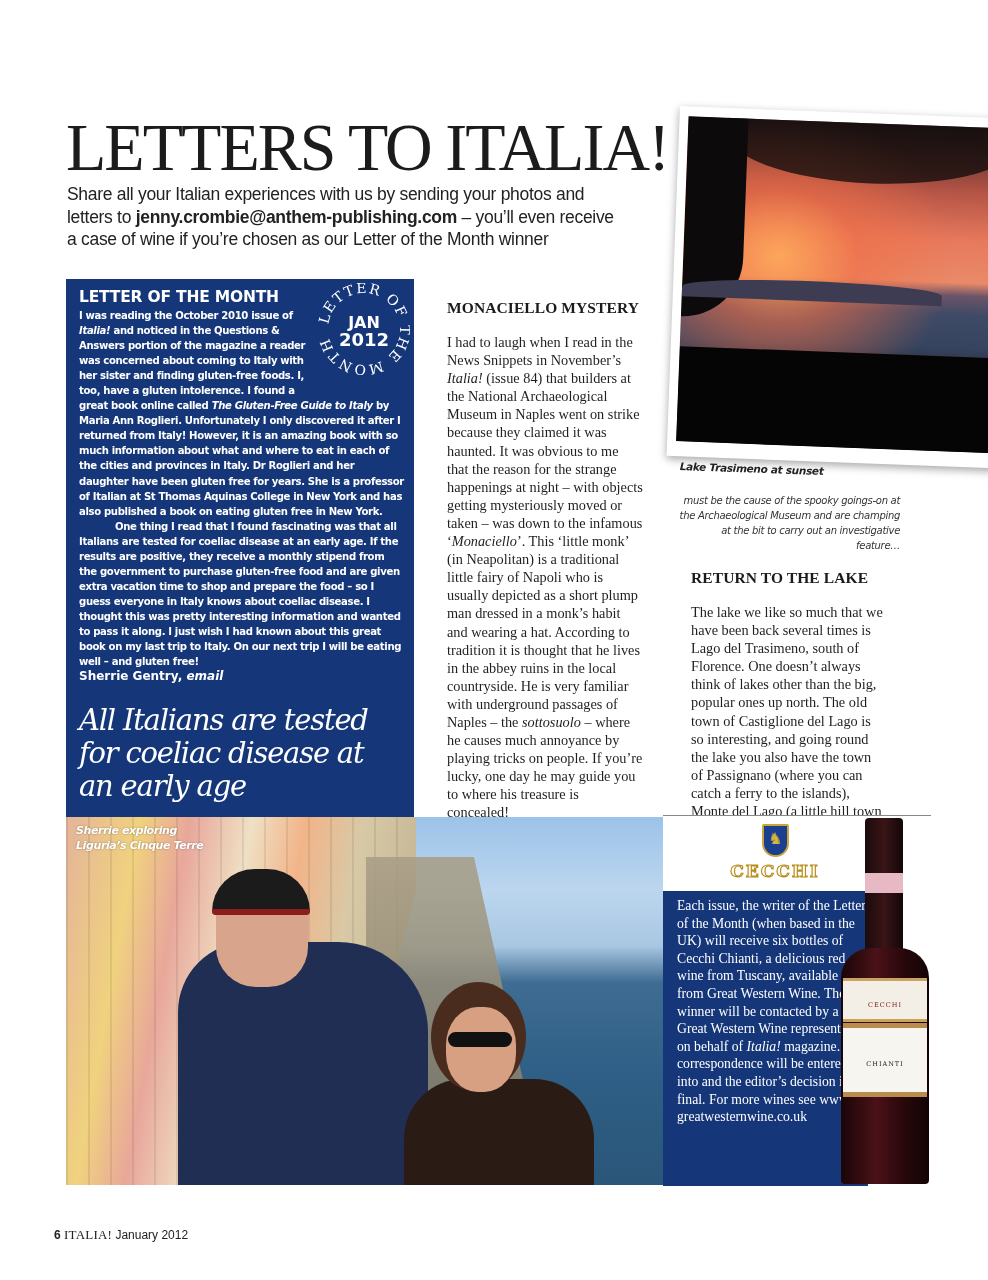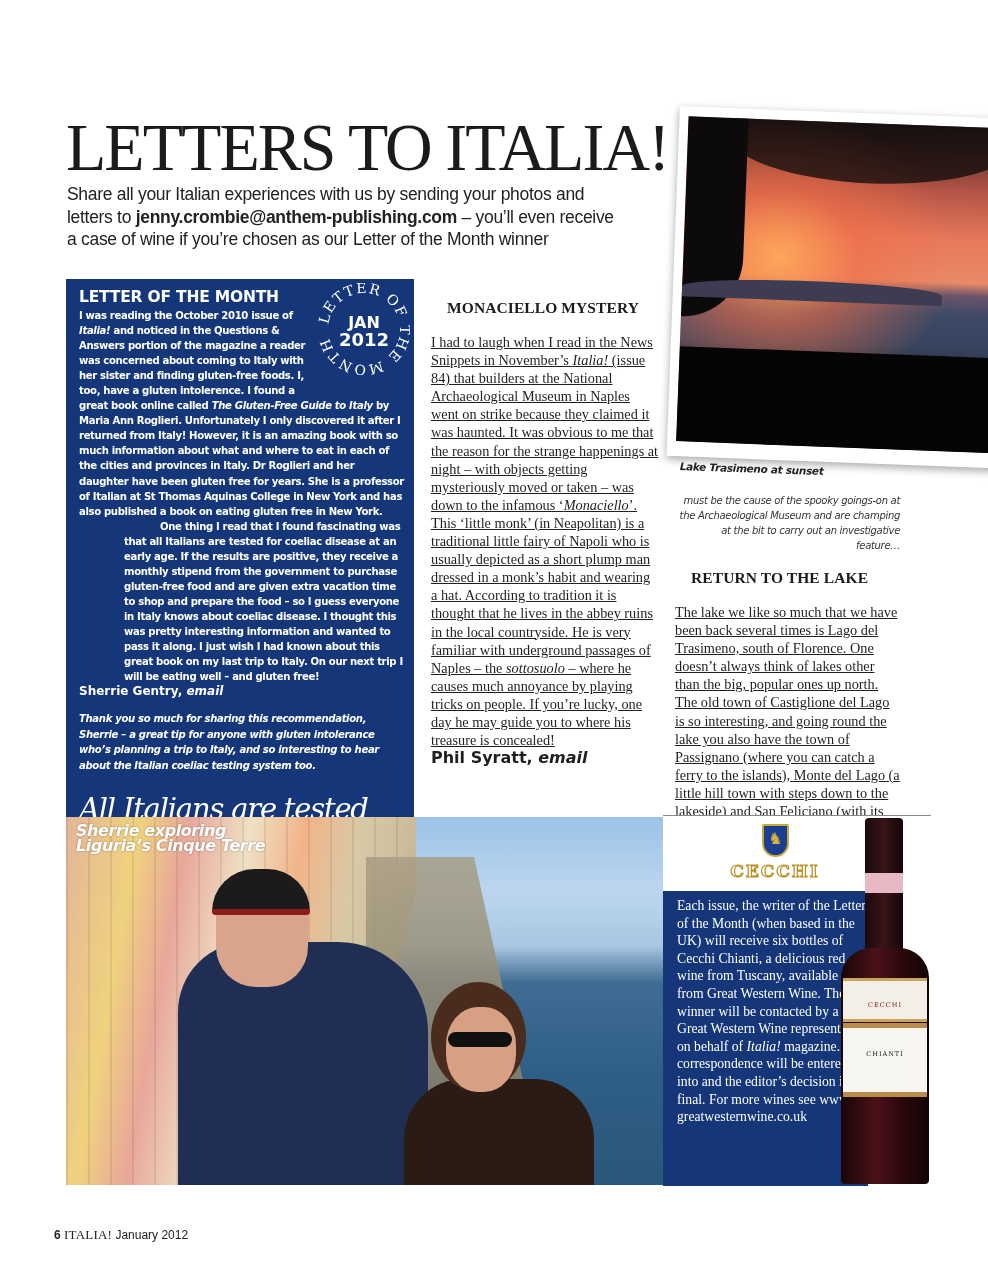--- a/index.html
+++ b/index.html
@@ -27,21 +27,21 @@
     
     .lotm {
       left: 66px; top: 279px; width: 348px; height: 538px;
       background: #15377a; color: #fff; box-sizing: border-box;
       padding: 9px 10px 0 13px;
       font-family: "DejaVu Sans", sans-serif;
     }
     .lotm-title { font-size: 15.5px; font-weight: bold; letter-spacing: -0.2px; margin: 0 0 2px 0; }
     .lotm-body { font-size: 10.1px; font-weight: bold; line-height: 15.05px; letter-spacing: -0.35px; }
     .lotm-body p { margin: 0; }
-    .lotm-body .indent { text-indent: 36px; margin-left: 45px; }
+    .lotm-body .indent { text-indent: 36px; }
     .lotm-body i { font-style: italic; }
     .lotm-sig { font-size: 12px; font-weight: bold; line-height: 15px; }
     .lotm-reply { margin-top: 12px; font-size: 10.1px; font-weight: bold; font-style: italic; line-height: 15.5px; letter-spacing: -0.35px; }
     .lotm-quote {
       margin-top: 20px; font-family: "DejaVu Serif", serif; font-style: italic;
       font-size: 29px; line-height: 33px; letter-spacing: -1.2px; font-weight: normal;
     }
     .wrap-space { float: right; width: 98px; height: 84px; }
 
     .badge {
@@ -50,21 +50,21 @@
     .badge svg { width: 92px; height: 92px; }
 
     
     .col {
       font-family: "Liberation Serif", serif; font-size: 14.3px; line-height: 18.1px; color: #1f1f1f;
     }
     .col h3 {
       margin: 16px; font-family: "Liberation Serif", serif; font-size: 15.5px; font-weight: bold;
       letter-spacing: 0.1px; color: #1b1b1b; line-height: 18px;
     }
-    .col p { margin: 0; text-decoration: underline; }
+    .col p { margin: 16px; }
     .col .sig { font-family: "DejaVu Sans", sans-serif; font-size: 16px; font-weight: bold; line-height: 17px; }
     .col .sig i { font-weight: bold; }
     .col .reply { font-family: "DejaVu Sans", sans-serif; font-style: italic; font-size: 10px; line-height: 15px; color: #333; letter-spacing: -0.3px; text-align: right; }
     .col-mid { left: 431px; top: 283px; width: 228px; }
     .col-right { left: 675px; top: 493px; width: 225px; }
     .col-right .reply { margin-bottom: 15px; }
 
     
     .lake-frame {
       left: 680px; top: 106px; width: 330px; height: 350px;
@@ -104,21 +104,21 @@
     .photo-cinque .cliff { position: absolute; left: 300px; top: 40px; width: 180px; height: 328px; background: linear-gradient(180deg, #a89e86, #7c7460); clip-path: polygon(0 0, 60% 0, 100% 100%, 0 100%); opacity: 0.85; }
     .photo-cinque .man { position: absolute; left: 112px; top: 125px; width: 250px; height: 243px; background: #1f2e52; border-radius: 70px 90px 0 0; }
     .photo-cinque .man-head { position: absolute; left: 150px; top: 55px; width: 92px; height: 115px; background: #d8a58c; border-radius: 45px 45px 40px 40px; }
     .photo-cinque .cap { position: absolute; left: 146px; top: 52px; width: 98px; height: 40px; background: #1b1b1b; border-radius: 50px 50px 4px 4px; border-bottom: 6px solid #8c1d1d; }
     .photo-cinque .woman { position: absolute; left: 338px; top: 262px; width: 190px; height: 106px; background: #2a1c15; border-radius: 60px 60px 0 0; }
     .photo-cinque .woman-head { position: absolute; left: 365px; top: 165px; width: 95px; height: 110px; background: #4a2c1e; border-radius: 50%; }
     .photo-cinque .woman-face { position: absolute; left: 380px; top: 190px; width: 70px; height: 85px; background: #d7a082; border-radius: 45%; }
     .photo-cinque .glasses { position: absolute; left: 382px; top: 215px; width: 64px; height: 15px; background: #111; border-radius: 8px; }
     .photo-caption {
       position: absolute; left: 10px; top: 6px; font-family: "DejaVu Sans", sans-serif; font-style: italic;
-      font-weight: bold; font-size: 16px; line-height: 15px; color: #fff; letter-spacing: -0.4px;
+      font-weight: bold; font-size: 11px; line-height: 15px; color: #fff; letter-spacing: -0.4px;
       text-shadow: 0 0 2px rgba(0,0,0,0.4);
     }
 
     
     .ad { left: 663px; top: 815px; width: 268px; height: 370px; background: #fff; border-top: 1px solid #888; }
     .ad-logo { position: absolute; left: 0; top: 0; width: 205px; height: 70px; text-align: center; }
     .ad-shield { position: absolute; left: 99px; top: 8px; width: 27px; height: 33px; background: #1b3f8f; border: 2px solid #c9a53a; border-radius: 2px 2px 14px 14px; box-sizing: border-box; }
     .ad-shield span { display: block; color: #d9b43c; font-size: 16px; line-height: 26px; text-align: center; }
     .ad-brand {
       position: absolute; left: 62px; top: 45px; width: 100px; text-align: center;
@@ -136,21 +136,21 @@
     }
     .bottle .neck { position: absolute; left: 24px; top: 0; width: 38px; height: 150px; background: linear-gradient(90deg, #1a0a0c, #3a1517 50%, #120608); border-radius: 4px 4px 0 0; }
     .bottle .neck-label { position: absolute; left: 24px; top: 55px; width: 38px; height: 20px; background: #e7b9c4; }
     .bottle .body { position: absolute; left: 0; top: 130px; width: 88px; height: 236px; background: linear-gradient(90deg, #1a0508, #4a1218 40%, #2a080c 70%, #120304); border-radius: 30px 30px 4px 4px; }
     .bottle .label1 { position: absolute; left: 2px; top: 160px; width: 84px; height: 38px; background: #f4efe6; border-top: 3px solid #c8a460; border-bottom: 3px solid #c8a460; }
     .bottle .label2 { position: absolute; left: 2px; top: 205px; width: 84px; height: 64px; background: #f7f5ef; border-top: 5px solid #b98c4e; border-bottom: 5px solid #b98c4e; }
     .bottle .label2 span, .bottle .label1 span {
       display: block; text-align: center; font-family: "DejaVu Serif", serif; font-size: 6.5px; color: #222; letter-spacing: 1px;
     }
     .bottle .label1 span { padding-top: 20px; color: #7a1a1a; }
-    .bottle .label2 span { padding-top: 22px; }
+    .bottle .label2 span { padding-top: 32px; }
 
     .footer {
       left: 54px; top: 1227px; font-family: "Liberation Sans", sans-serif; font-size: 12px; color: #222; text-align: right;
     }
     .footer .num { font-weight: bold; }
     .footer .mag { font-family: "Liberation Serif", serif; font-size: 13px; letter-spacing: 0.2px; }
   </style>
 </head>
 <body>
 
@@ -168,21 +168,20 @@
 <div class="abs lake-caption">Lake Trasimeno at sunset</div>
 
 <div class="abs lotm">
   <div class="lotm-title">LETTER OF THE MONTH</div>
   <div class="lotm-body">
     <div class="wrap-space"></div>
     <p><span>I was reading the October 2010 issue of </span><i>Italia!</i><span> and noticed in the Questions &amp; Answers portion of the magazine a reader was concerned about coming to Italy with her sister and finding gluten-free foods. I, too, have a gluten intolerence. I found a great book online called </span><i>The Gluten-Free Guide to Italy</i><span> by Maria Ann Roglieri. Unfortunately I only discovered it after I returned from Italy! However, it is an amazing book with so much information about what and where to eat in each of the cities and provinces in Italy. Dr Roglieri and her daughter have been gluten free for years. She is a professor of Italian at St Thomas Aquinas College in New York and has also published a book on eating gluten free in New York.</span></p>
     <p class="indent">One thing I read that I found fascinating was that all Italians are tested for coeliac disease at an early age. If the results are positive, they receive a monthly stipend from the government to purchase gluten-free food and are given extra vacation time to shop and prepare the food – so I guess everyone in Italy knows about coeliac disease. I thought this was pretty interesting information and wanted to pass it along. I just wish I had known about this great book on my last trip to Italy.  On our next trip I will be eating well – and gluten free!</p>
   </div>
   <div class="lotm-sig"><span>Sherrie Gentry, </span><i>email</i></div>
-  <div class="lotm-reply">Thank you so much for sharing this recommendation, Sherrie – a great tip for anyone with gluten intolerance who’s planning a trip to Italy, and so interesting to hear about the Italian coeliac testing system too.</div>
   <div class="lotm-quote">All Italians are tested for coeliac disease at an early age</div>
 </div>
 
 <div class="abs badge">
   <svg viewBox="0 0 92 92">
     <defs>
       <path id="ring" d="M 46,46 m -36,0 a 36,36 0 1,1 72,0 a 36,36 0 1,1 -72,0"></path>
     </defs>
     <text font-family="DejaVu Serif, serif" font-size="14" fill="#ffffff" letter-spacing="1.5">
       <textPath href="#ring" startOffset="2%">LETTER OF THE MONTH</textPath>

